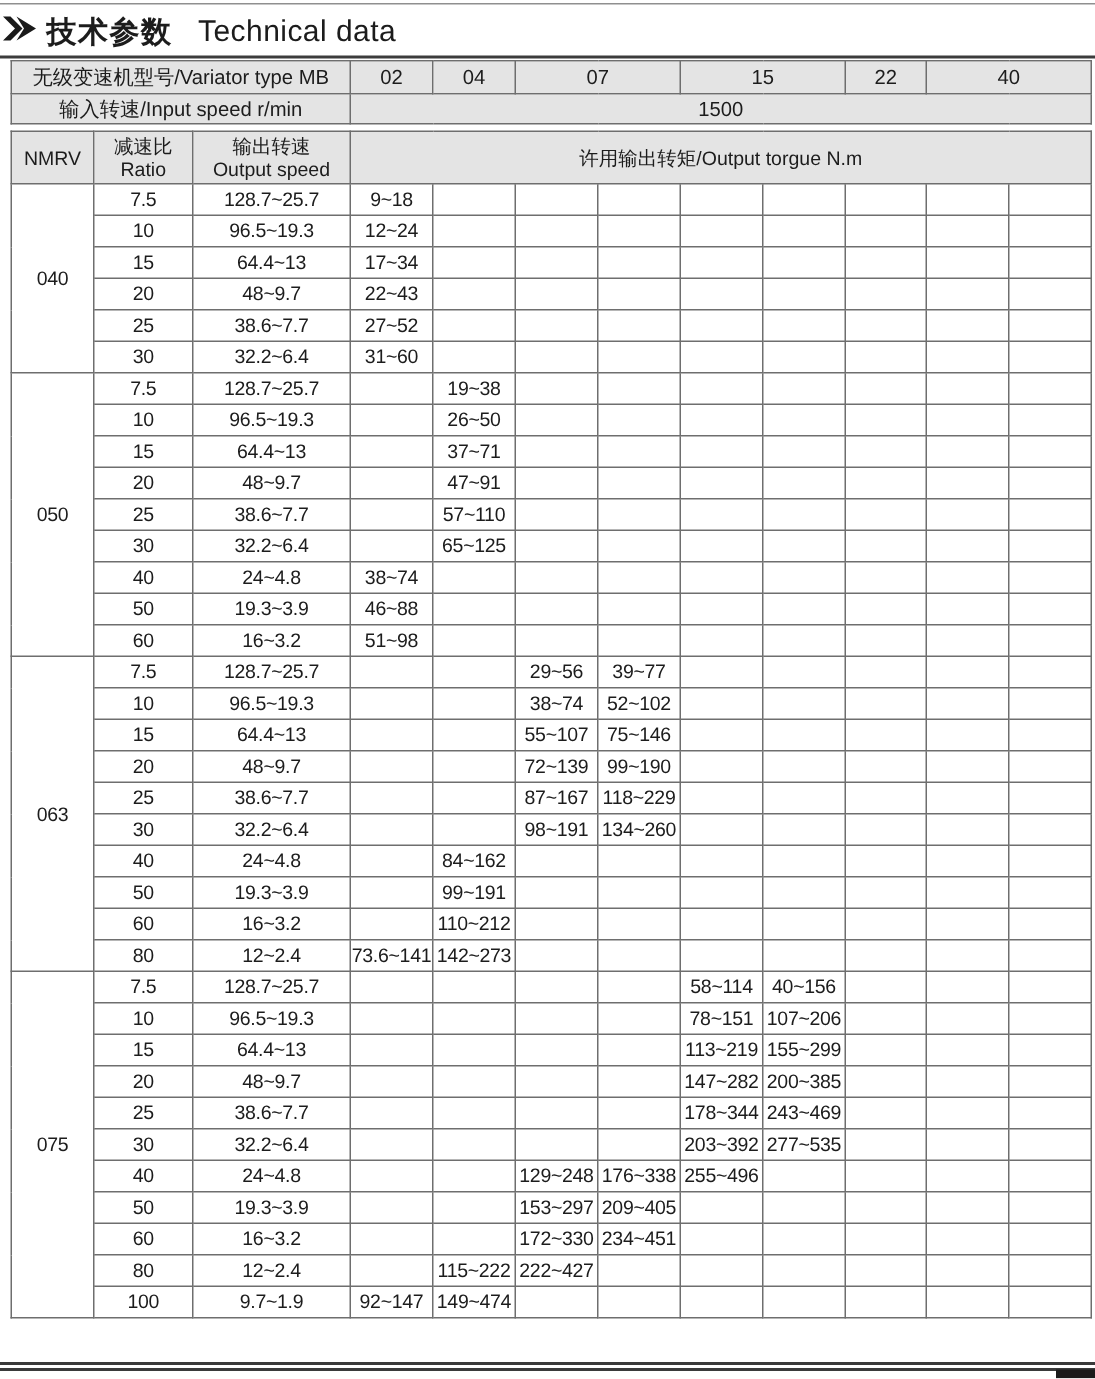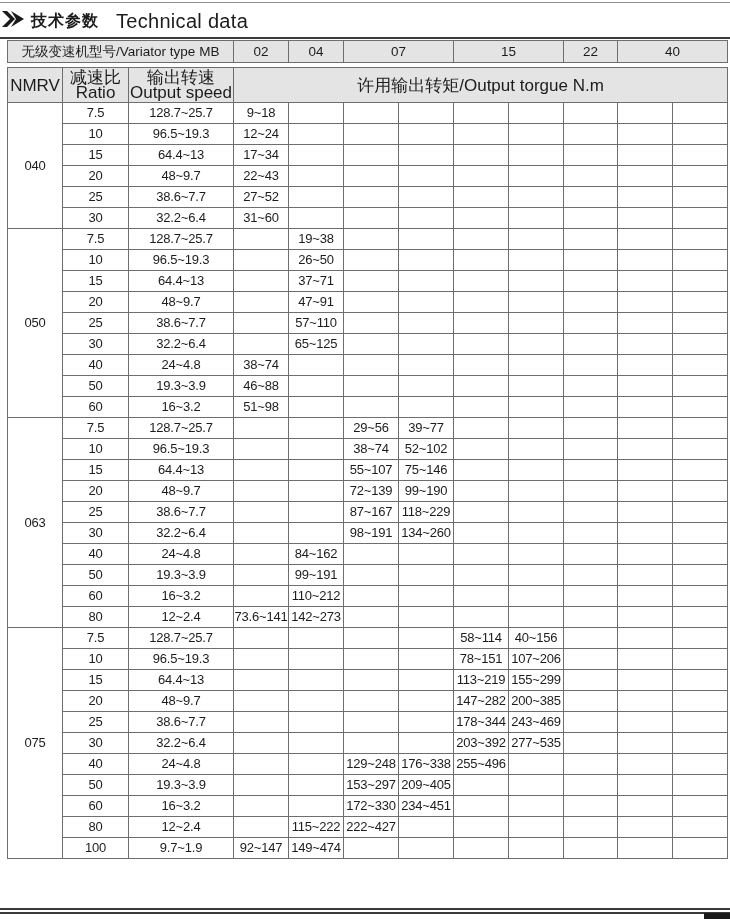--- a/index.html
+++ b/index.html
@@ -3,33 +3,33 @@
 <meta charset="utf-8">
 <style>
   html,body{margin:0;padding:0;background:#ffffff;}
   .page{
     position:relative;width:730px;height:919px;background:#ffffff;
     font-family:"Liberation Sans","DejaVu Sans",sans-serif;color:#1c1c1c;overflow:hidden;
   }
   .top-rule{position:absolute;top:2px;left:0;width:730px;height:1px;background:#8f8f8f;}
   .title-bar{position:absolute;top:9px;left:2px;height:24px;display:flex;align-items:center;}
   .title-icon{display:inline-block;margin-right:7px;}
-  .title-zh{font-size:16px;font-weight:bold;letter-spacing:1px;}
+  .title-zh{font-size:20px;font-weight:bold;letter-spacing:1px;}
   .title-en{font-size:20px;margin-left:17px;letter-spacing:0.3px;}
   .table-top-rule{position:absolute;top:37px;left:0;width:730px;height:2px;background:#3c3c3c;}
   .tables{position:absolute;top:40px;left:7px;width:720px;}
   table{border-collapse:collapse;table-layout:fixed;width:720px;}
   td,th{border:1px solid #6e6e6e;padding:0;text-align:center;vertical-align:middle;
         font-size:13px;font-weight:400;white-space:nowrap;overflow:hidden;}
   .hdr td,.hdr th{background:#e4e4e4;font-size:13.5px;}
   #tableA{margin-bottom:4px;}
   #tableA tr.r1 td{height:21px;}
   #tableA tr.r2 td{height:21px;}
   #tableA tr.r3 td{height:19px;}
-  #tableB th{background:#e4e4e4;height:34px;font-weight:400;font-size:17px;line-height:15px;}
+  #tableB th{background:#e4e4e4;height:34px;font-weight:400;font-size:13px;line-height:15px;}
   #tableB tbody td{height:20px;line-height:20px;letter-spacing:-0.2px;}
   #tableB td.model{font-size:13px;}
   .bottom-rule-1{position:absolute;top:908px;left:0;width:730px;height:2px;background:#3a3a3a;}
   .bottom-rule-2{position:absolute;top:912px;left:0;width:730px;height:2px;background:#3a3a3a;}
   .corner-mark{position:absolute;top:913px;right:0;width:26px;height:6px;background:#1a1a1a;}
 </style>
 </head>
 <body>
 
 <div class="page">
@@ -67,20 +67,24 @@
       <tbody>
         <tr class="r1">
           <td>无级变速机型号/Variator type MB</td>
         <td colspan="1">02</td>
             <td colspan="1">04</td>
             <td colspan="2">07</td>
             <td colspan="2">15</td>
             <td colspan="1">22</td>
             <td colspan="2">40</td>
           </tr>
+        <tr class="r3">
+          <td>输入转速/Input speed r/min</td>
+          <td colspan="9">1500</td>
+        </tr>
       </tbody>
     </table>
 
     <table id="tableB">
       <colgroup>
         <col style="width:55px">
           <col style="width:66px">
           <col style="width:105px">
         <col style="width:55px">
           <col style="width:55px">

